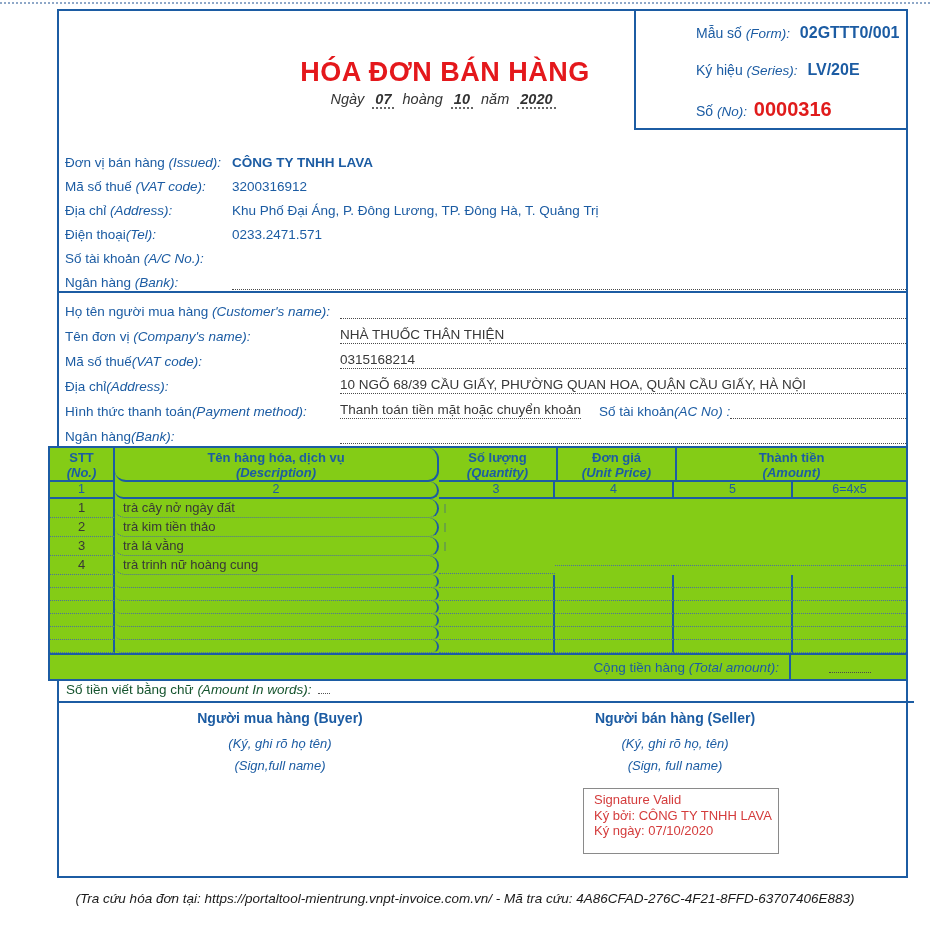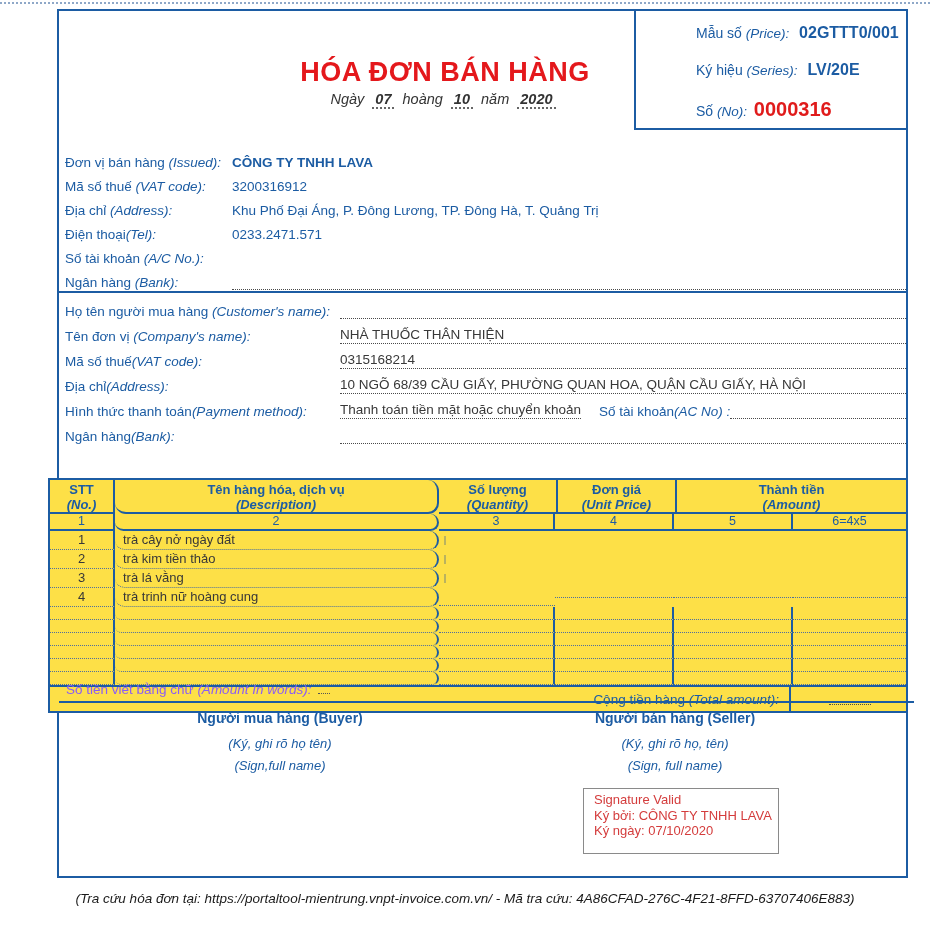--- a/index.html
+++ b/index.html
@@ -30,21 +30,21 @@
   .val-blue{color:#1c5ca3;}
   .val-bold{font-weight:bold;}
   .val-dark{color:#383838;}
   .u{border-bottom:1px dotted #4a4a4a;padding-bottom:1px;}
   .fill{flex:1 1 auto;}
   .dotline{flex:1 1 auto;height:15px;border-bottom:1px dotted #4a4a4a;}
   .divider{position:absolute;left:57px;top:291px;width:851px;height:0;border-top:2px solid #1c5ca3;}
   .gap{flex:0 0 18px;}
   
   .tbl{position:absolute;left:48px;top:446px;width:860px;box-sizing:border-box;
-       border:2px solid #1c5ca3;background:#fde047;margin-top:32px;}
+       border:2px solid #1c5ca3;background:#84cc16;}
   .trow{display:flex;box-sizing:border-box;}
   .cell{box-sizing:border-box;}
   .c1{flex:0 0 65px;} .c2{flex:0 0 324px;border-radius:11px;} .c3{flex:0 0 116px;}
   .c4{flex:0 0 119px;} .c5{flex:0 0 119px;} .c6{flex:1 1 auto;}
   .hrow{height:34px;}
   .hrow .cell{border-right:2px solid #1c5ca3;border-bottom:2px solid #1c5ca3;
               text-align:center;color:#1c5ca3;font-weight:bold;font-size:13px;line-height:15px;padding-top:2px;}
   .hrow .c6{border-right:none;}
   .hrow i{font-weight:bold;}
   .irow{height:17px;}
@@ -57,42 +57,42 @@
   .item.full-dot .c3,.item.full-dot .c4,.item.full-dot .c5,.item.full-dot .c6{border-bottom:1px dotted #4d6f9d;}
   .mark{display:inline-block;margin-left:5px;color:#40628c;font-size:12px;transform:scaleX(.6);transform-origin:left;}
   .erow{height:13px;}
   .erow .cell{border-bottom:1px dotted #4d6f9d;}
   .erow .c1,.erow .c2,.erow .c3,.erow .c4,.erow .c5{border-right:2px solid #1c5ca3;}
   .totrow{height:26px;border-top:2px solid #1c5ca3;align-items:center;}
   .totrow .tlabel{flex:1 1 auto;text-align:right;color:#1c5ca3;padding-right:10px;font-size:13.5px;}
   .totrow .c6t{flex:0 0 115px;border-left:2px solid #1c5ca3;height:100%;position:relative;}
   .tot-blank{position:absolute;left:38px;bottom:6px;width:42px;border-bottom:1px dotted #4a4a4a;}
   .words-row{position:absolute;left:59px;top:677px;width:855px;height:26px;line-height:25px;
-             border-bottom:2px solid #1c5ca3;padding-left:7px;box-sizing:border-box;color:#8b5cf6;}
+             border-bottom:2px solid #1c5ca3;padding-left:7px;box-sizing:border-box;color:#14532d;}
   .tiny-blank{display:inline-block;width:12px;border-bottom:1px dotted #555;height:12px;margin-left:3px;}
   
   .sig{position:absolute;top:710px;width:330px;text-align:center;}
   .sig-buyer{left:115px;} .sig-seller{left:510px;}
   .sig .sig-title{color:#1c5ca3;font-weight:bold;font-size:14px;margin-bottom:7px;}
   .sig .sig-sub{color:#1c5ca3;font-style:italic;font-size:13px;line-height:22px;}
   .stamp{position:absolute;left:583px;top:788px;width:196px;height:66px;border:1px solid #8a8a8a;
          box-sizing:border-box;color:#d43c3c;font-size:13px;line-height:15.5px;padding:3px 4px 13px 10px;}
   .footer{position:absolute;left:0;top:891px;width:930px;text-align:center;
           font-style:italic;font-size:13.5px;color:#1a1a1a;}
 </style>
 </head>
 <body>
 
 <div class="page">
   <div class="top-dotted"></div>
   <div class="page-box"></div>
 
   <div class="form-box">
     <div class="form-row">
-      <span class="lbl">Mẫu số </span><i>(Price):</i>
+      <span class="lbl">Mẫu số </span><i>(Form):</i>
       <span class="form-val">02GTTT0/001</span>
     </div>
     <div class="form-row">
       <span class="lbl">Ký hiệu </span><i>(Series):</i>
       <span class="form-val">LV/20E</span>
     </div>
     <div class="form-row">
       <span class="lbl">Số </span><i>(No):</i>
       <span class="form-val red">0000316</span>
     </div>

